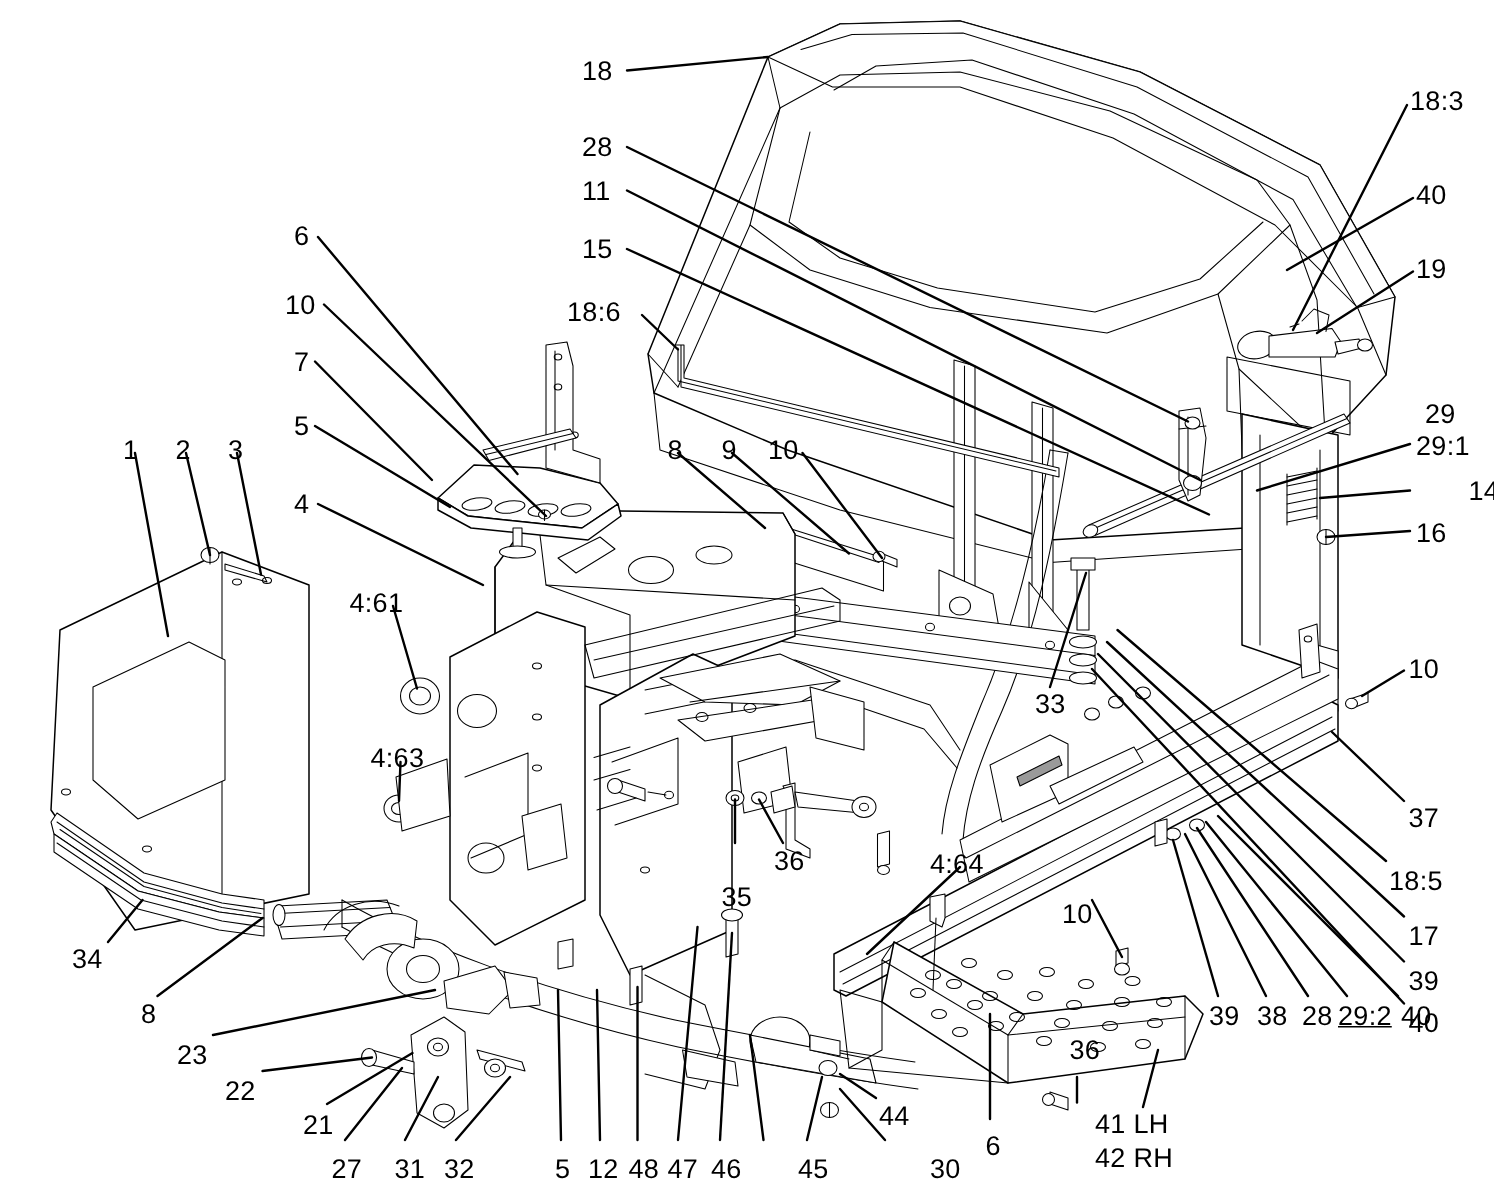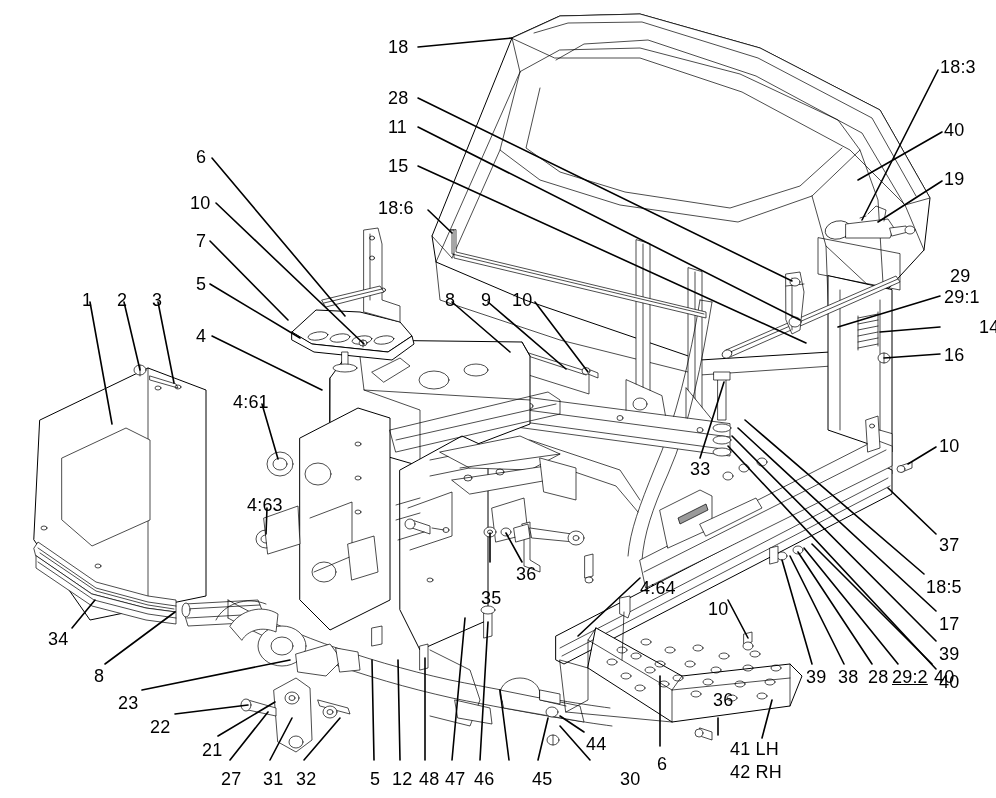--- a/index.html
+++ b/index.html
@@ -509,21 +509,21 @@
       <div class="callout" style="left: 939px; top: 645px;">39</div>
       <div class="callout" style="left: 939px; top: 673px;">40</div>
       <div class="callout" style="left: 806px; top: 668px;">39</div>
       <div class="callout" style="left: 838px; top: 668px;">38</div>
       <div class="callout" style="left: 868px; top: 668px;">28</div>
       <div class="callout" style="left: 892px; top: 668px; text-decoration: underline;">29:2</div>
       <div class="callout" style="left: 934px; top: 668px;">40</div>
       <div class="callout" style="left: 690px; top: 460px;">33</div>
       <div class="callout" style="left: 481px; top: 565px; margin-top: 24px;">35</div>
       <div class="callout" style="left: 516px; top: 565px;">36</div>
-      <div class="callout" style="left: 640px; top: 567px; margin-top: 12px;">4:64</div>
+      <div class="callout" style="left: 620px; top: 567px;">4:64</div>
       <div class="callout" style="left: 708px; top: 600px;">10</div>
       <div class="callout" style="left: 48px; top: 630px;">34</div>
       <div class="callout" style="left: 94px; top: 667px;">8</div>
       <div class="callout" style="left: 118px; top: 694px;">23</div>
       <div class="callout" style="left: 150px; top: 718px;">22</div>
       <div class="callout" style="left: 202px; top: 741px;">21</div>
       <div class="callout" style="left: 221px; top: 770px;">27</div>
       <div class="callout" style="left: 263px; top: 770px;">31</div>
       <div class="callout" style="left: 296px; top: 770px;">32</div>
       <div class="callout" style="left: 370px; top: 770px;">5</div>

